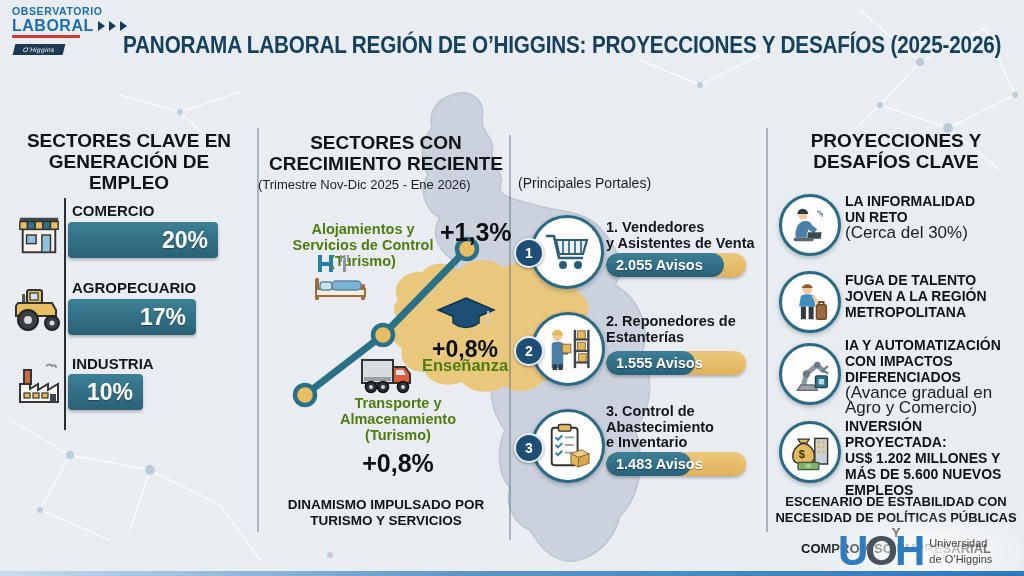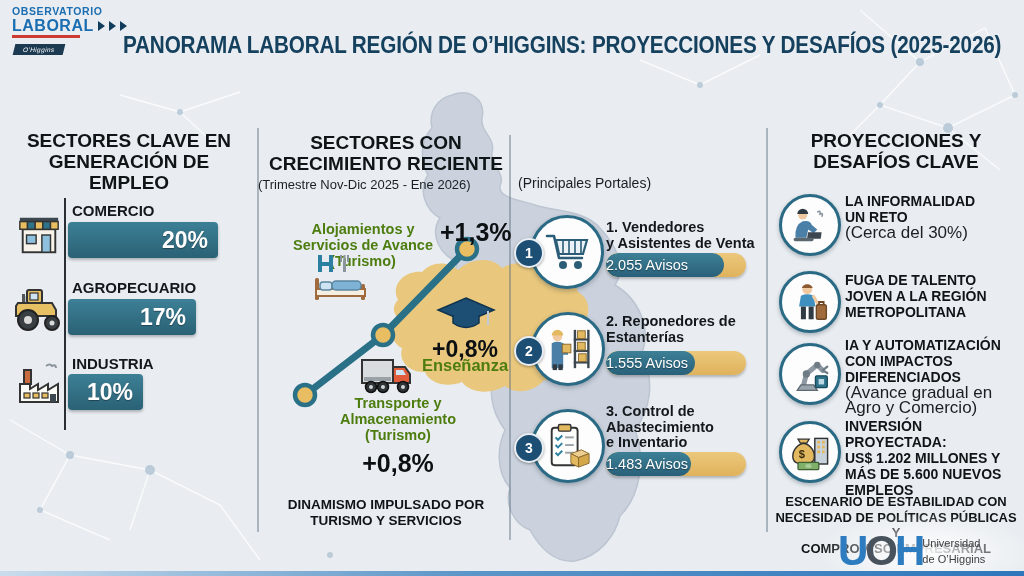--- a/index.html
+++ b/index.html
@@ -45,21 +45,21 @@
   .occ-circle{width:68px;height:68px;border-radius:50%;background:#fdfdfd;border:3px solid #2b6a85;
     box-shadow:0 2px 5px rgba(20,40,60,.3);display:flex;align-items:center;justify-content:center;}
   .occ-badge{width:26px;height:26px;border-radius:50%;background:#1d4e74;border:2px solid #e7edf2;
     color:#fff;font-size:14px;font-weight:bold;display:flex;align-items:center;justify-content:center;
     box-shadow:0 1px 3px rgba(0,0,0,.35);}
   .occ-text{font-size:14.5px;font-weight:bold;line-height:15.5px;color:#14181c;}
   .av-bar{width:140px;height:24px;border-radius:12px;background:linear-gradient(180deg,#ecc87c,#dfb25c);
     overflow:hidden;box-shadow:0 2px 3px rgba(0,0,0,.25);}
   .av-fill{height:24px;border-radius:12px;background:linear-gradient(180deg,#3d8096,#29607a);
     display:flex;align-items:center;}
-  .av-txt{color:#fff;font-weight:normal;font-size:14.5px;white-space:nowrap;
+  .av-txt{color:#fff;font-weight:bold;font-size:14.5px;padding-left:10px;white-space:nowrap;
     text-shadow:0 1px 1px rgba(0,0,0,.4);}
 
   
   .ch-circle{width:56px;height:56px;border-radius:50%;background:#fdfdfd;border:3px solid #2b6a85;
     box-shadow:0 2px 4px rgba(20,40,60,.3);display:flex;align-items:center;justify-content:center;}
   .ch-text{font-size:14px;font-weight:bold;line-height:16px;color:#101417;}
   .ch-note{font-size:17px;font-weight:normal;line-height:15px;color:#1a1f24;}
 
   
   .uoh-glow{width:220px;height:80px;background:radial-gradient(ellipse at center,rgba(255,255,255,.95) 0%,rgba(255,255,255,0) 70%);}
@@ -192,21 +192,21 @@
 
   <svg class="abs" style="left:262px;top:120px" width="250" height="430" viewBox="0 0 250 430">
     <polyline points="43,275 121,215 205,129" fill="none" stroke="#2a7086" stroke-width="7" stroke-linecap="round" stroke-linejoin="round"></polyline>
     <circle cx="43" cy="275" r="10" fill="#e9bd62" stroke="#2a7086" stroke-width="4.5"></circle>
     <circle cx="121" cy="215" r="10" fill="#e9bd62" stroke="#2a7086" stroke-width="4.5"></circle>
     <circle cx="205" cy="129" r="10" fill="#e9bd62" stroke="#2a7086" stroke-width="4.5"></circle>
   </svg>
 
   <div class="abs grow-label" style="left:288px;top:221px;width:150px">
     <div>Alojamientos y</div>
-    <div>Servicios de Avance</div>
+    <div>Servicios de Control</div>
     <div>(Turismo)</div>
   </div>
   <div class="abs grow-pct-big" style="left:440px;top:218px">+1,3%</div>
   <svg class="abs" style="left:313px;top:253px" width="54" height="50" viewBox="0 0 54 50">
     <g fill="#2b7fa0">
       <rect x="5" y="2" width="4" height="17"></rect>
         <rect x="16" y="2" width="4" height="17"></rect>
         <rect x="5" y="9" width="15" height="4"></rect>
     </g>
     <g fill="#8a959e">
@@ -421,21 +421,21 @@
     <div>EMPLEOS</div>
   </div>
 
   <div class="abs footnote" style="left:770px;top:494px;width:252px;font-size:13px;line-height:15.5px">
     <div>ESCENARIO DE ESTABILIDAD CON</div>
     <div>NECESIDAD DE POLÍTICAS PÚBLICAS Y</div>
     <div>COMPROMISO EMPRESARIAL</div>
   </div>
 
   <div class="abs uoh-glow" style="left:815px;top:512px"></div>
-  <div class="abs" style="left:838px;top:531px;display:flex;align-items:center;">
+  <div class="abs" style="left:838px;top:531px;display:flex;align-items:center;gap:7px">
     <div class="uoh-letters"><span class="uoh-u">U</span><span class="uoh-o">O</span><span class="uoh-h">H</span></div>
     <div class="uoh-text">
       <div>Universidad</div>
       <div>de O’Higgins</div>
     </div>
   </div>
 
   <div class="abs bottom-strip"></div>
 </div>
 

